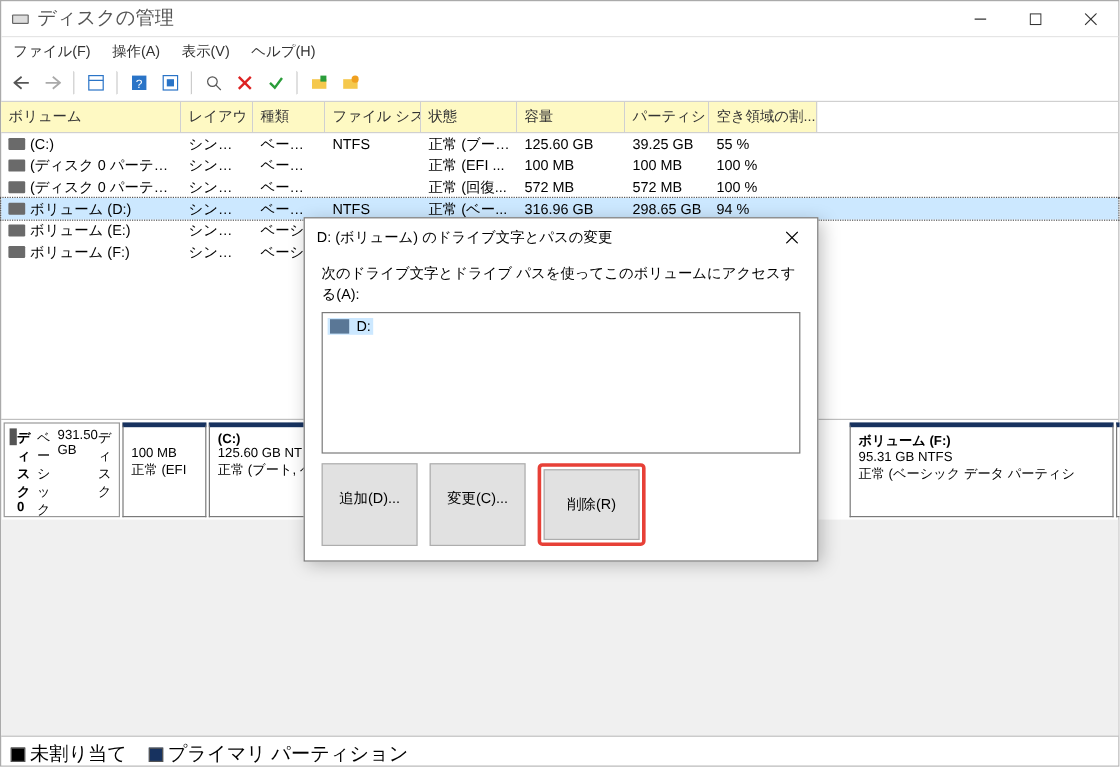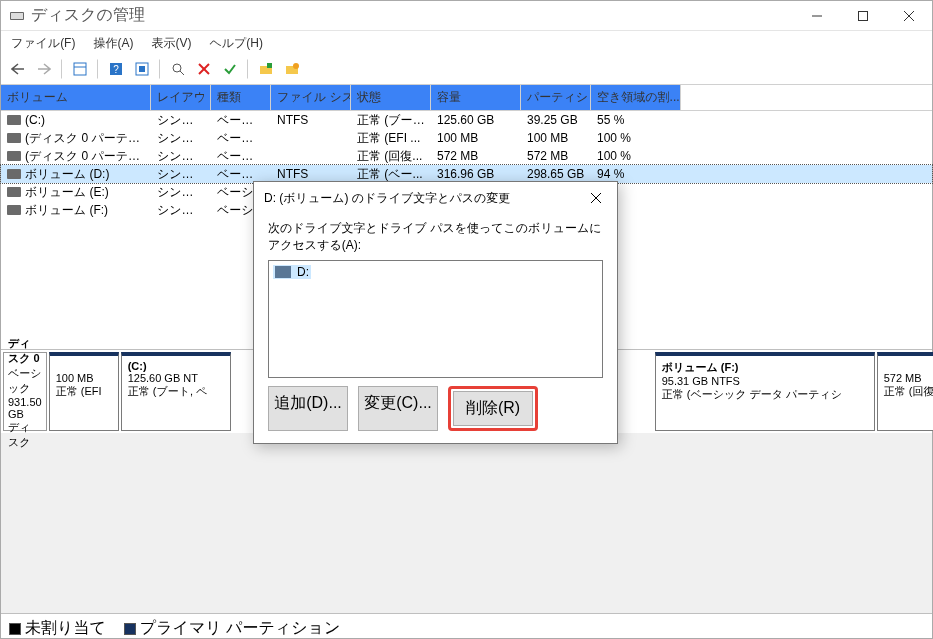--- a/index.html
+++ b/index.html
@@ -11,48 +11,48 @@
   .titlebar .winbtns { display: flex; }
   .titlebar .winbtn { width: 46px; height: 30px; display: flex; align-items: center; justify-content: center; color: #555; }
   .menubar { padding: 2px 6px; font-size: 12px; color: #333; display: flex; gap: 10px; }
   .menubar span { padding: 2px 4px; }
   .toolbar { padding: 2px 6px 4px; display: flex; gap: 4px; align-items: center; border-bottom: 1px solid #d0d0d0; }
   .tbtn { width: 22px; height: 22px; border: 1px solid transparent; display: flex; align-items: center; justify-content: center; }
   .tbtn.sep { width: 0; height: 20px; border-left: 1px solid #ccc; margin: 0 2px; }
   
   .grid { font-size: 12px; }
   .grid-header { display: flex; border-bottom: 1px solid #d0d0d0; }
-  .grid-header .hcell { border-right: 1px solid #d0d0d0; padding: 4px 6px; background: #3b82f6; color: #333; white-space: nowrap; overflow: hidden; }
+  .grid-header .hcell { border-right: 1px solid #d0d0d0; padding: 4px 6px; background: #fef9c3; color: #333; white-space: nowrap; overflow: hidden; }
   .grid-body { }
   .grid-row { display: flex; height: 18px; align-items: center; }
   .grid-row.sel { background: #cce8ff; outline: 1px dotted #555; }
   .cell { padding: 1px 6px; white-space: nowrap; overflow: hidden; text-overflow: ellipsis; color: #000; }
   .vol-icon { width: 14px; height: 10px; background: #6a6a6a; display: inline-block; margin-right: 4px; vertical-align: -1px; border-radius: 1px; }
   
   .diskmap { border-top: 1px solid #bfbfbf; margin-top: 130px; padding: 2px; display: flex; height: 84px; }
-  .diskpane { width: 100px; border: 1px solid #999; background: #fff; padding: 4px 4px; font-size: 11px; display: flex; flex-direction: column; justify-content: center; }
+  .diskpane { width: 100px; border: 1px solid #999; background: #fff; padding: 4px 4px; font-size: 11px; display: flex; flex-direction: row; justify-content: center; }
   .diskpane .diskicon { width: 20px; height: 14px; background: #555; margin-bottom: 2px; }
   .partwrap { flex: 1; display: flex; gap: 2px; padding-left: 2px; }
   .part { border: 1px solid #7a7a7a; border-top: 4px solid #17325f; background: #fff; padding: 4px 6px; font-size: 11px; overflow: hidden; }
   .part .b { font-weight: bold; }
   
   .legend { border-top: 1px solid #bfbfbf; padding: 4px 8px; font-size: 16px; display: flex; gap: 18px; align-items: center; margin-top: auto; }
   .sw { width: 12px; height: 12px; display: inline-block; margin-right: 4px; border: 1px solid #555; vertical-align: -2px; }
   
   .overlay { position: absolute; inset: 0; }
-  .dialog { position: absolute; left: 252px; top: 180px; width: 365px; background: #fff; border: 1px solid #777; box-shadow: 3px 3px 14px rgba(0,0,0,.25); font-size: 12px; }
+  .dialog { position: absolute; left: 252px; top: 180px; width: 429px; background: #fff; border: 1px solid #777; box-shadow: 3px 3px 14px rgba(0,0,0,.25); font-size: 12px; }
   .dlg-title { display: flex; align-items: center; padding: 6px 8px 6px 10px; }
   .dlg-title span:first-child { flex: 1; color: #000; }
   .dlg-close { width: 26px; height: 20px; display: flex; align-items: center; justify-content: center; color: #000; }
   .dlg-body { padding: 6px 14px 12px; }
   .dlg-list { border: 1px solid #7a7a7a; height: 118px; margin-top: 6px; padding: 4px; }
   .drive-entry { display: flex; align-items: center; gap: 6px; background: #cce8ff; width: 38px; padding: 0 2px; }
   .drive-entry .dico { width: 16px; height: 12px; background: #5a7796; }
   .dlg-btnrow { display: flex; gap: 10px; margin-top: 8px; }
-  .btn { border: 1px solid #adadad; background: #e1e1e1; padding: 6px 0; width: 80px; text-align: center; font-size: 16px; }
+  .btn { border: 1px solid #adadad; background: #e1e1e1; padding: 20px 0; width: 80px; text-align: center; font-size: 12px; }
   .redbox { border: 3px solid #e74037; border-radius: 4px; padding: 0 2px; display: inline-block; }
   .redbox .btn { margin: 2px 0; }
   .dlg-okrow { display: flex; justify-content: flex-end; gap: 12px; padding: 6px 14px 12px; }
   .okbtn { border: 2px solid #0078d7; background: #e5f1fb; width: 86px; text-align: center; padding: 3px 0; font-size: 12px; }
   .cancelbtn { border: 1px solid #adadad; background: #e1e1e1; width: 86px; text-align: center; padding: 4px 0; font-size: 12px; }
   .grid-area { position: relative; flex: 0 0 auto; }
   .flexspacer { flex: 1; background: #f0f0f0; min-height: 180px; }
 </style>
 </head>
 <body>

